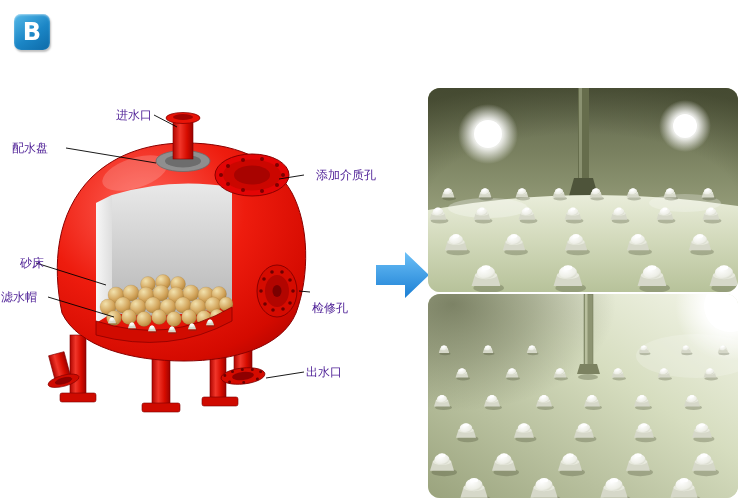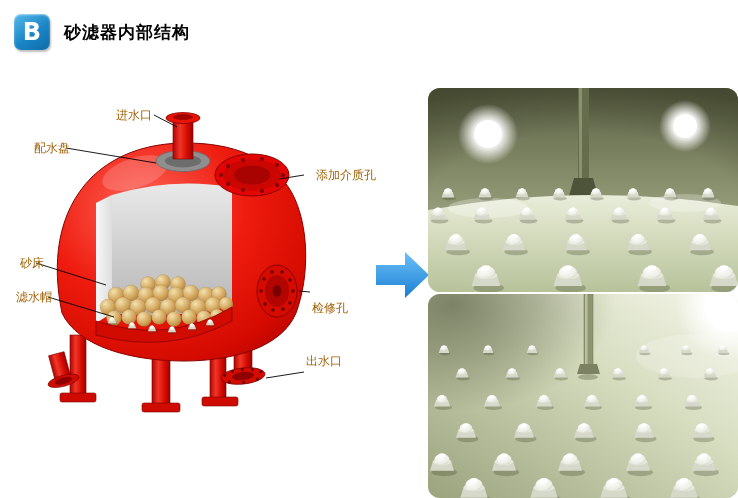--- a/index.html
+++ b/index.html
@@ -8,21 +8,21 @@
   .header{position:absolute;left:14px;top:14px;display:flex;align-items:center;gap:14px;}
   .badge{position:relative;width:36px;height:36px;border-radius:7px;
          background:linear-gradient(145deg,#55b9e9 0%,#1b86c6 55%,#0d6aa8 100%);
          color:#fff;font-weight:bold;font-size:24px;display:flex;align-items:center;justify-content:center;
          box-shadow:inset 0 1px 2px rgba(255,255,255,.55), 1px 2px 2px rgba(0,0,0,.25);}
   .badge::before{content:"";position:absolute;left:-5px;bottom:-4px;width:12px;height:10px;
          background:#cfd8de;border-radius:2px;transform:rotate(14deg);z-index:-1;}
   .title{font-size:17px;font-weight:bold;letter-spacing:1px;}
   .diagram{position:absolute;left:0;top:95px;width:380px;height:340px;}
   .diagram svg{position:absolute;left:0;top:0;}
-  .dlabel{position:absolute;font-size:12px;line-height:14px;color:#a16207;white-space:nowrap;}
+  .dlabel{position:absolute;font-size:12px;line-height:14px;color:#4c1d95;white-space:nowrap;}
   .arrow{position:absolute;left:376px;top:250px;width:54px;height:50px;}
   .photo{position:absolute;width:310px;height:204px;border-radius:12px;overflow:hidden;background:#c9d2ae;}
   .photo svg{display:block;}
   .photo1{left:428px;top:88px;}
   .photo2{left:428px;top:294px;}
   .hiddefs{position:absolute;width:0;height:0;}
 </style>
 </head>
 <body>
 
@@ -100,21 +100,20 @@
     </radialGradient>
   </defs>
 </svg>
 
 <div class="page">
 
   <div class="header">
     <div class="badge">
       <span>B</span>
     </div>
-    <div class="title">砂滤器内部结构</div>
   </div>
 
   <div class="diagram">
     <svg viewBox="0 0 380 340" width="380" height="340">
 
       <g stroke="#7d0000" stroke-width="0.6">
         <rect x="70" y="240" width="16" height="60" fill="url(#redPipe)"></rect>
         <rect x="60" y="298" width="36" height="9" rx="2" fill="#cf0a00"></rect>
         <rect x="152" y="248" width="18" height="62" fill="url(#redPipe)"></rect>
         <rect x="142" y="308" width="38" height="9" rx="2" fill="#cf0a00"></rect>
@@ -242,26 +241,26 @@
         <line x1="66" y1="53" x2="156" y2="68"></line>
         <line x1="304" y1="80" x2="279" y2="84"></line>
         <line x1="36" y1="168" x2="106" y2="190"></line>
         <line x1="48" y1="202" x2="114" y2="222"></line>
         <line x1="310" y1="197" x2="299" y2="196"></line>
         <line x1="304" y1="277" x2="266" y2="283"></line>
       </g>
     </svg>
 
     <div class="dlabel" style="left:116px;top:13px">进水口</div>
-    <div class="dlabel" style="left:34px;top:46px">配水盘</div>
+    <div class="dlabel" style="left:12px;top:46px">配水盘</div>
     <div class="dlabel" style="left:316px;top:73px">添加介质孔</div>
     <div class="dlabel" style="left:20px;top:161px">砂床</div>
-    <div class="dlabel" style="left:16px;top:195px">滤水帽</div>
+    <div class="dlabel" style="left:1px;top:195px">滤水帽</div>
     <div class="dlabel" style="left:312px;top:206px">检修孔</div>
-    <div class="dlabel" style="left:306px;top:259px">出水口</div>
+    <div class="dlabel" style="left:306px;top:270px">出水口</div>
   </div>
 
   <div class="arrow">
     <svg viewBox="0 0 54 50" width="54" height="50">
       <polygon points="0,15 29,15 29,2 53,25 29,48 29,35 0,35" fill="url(#arrowG)"></polygon>
     </svg>
   </div>
 
   <div class="photo photo1">
     <svg viewBox="0 0 310 204" width="310" height="204">

